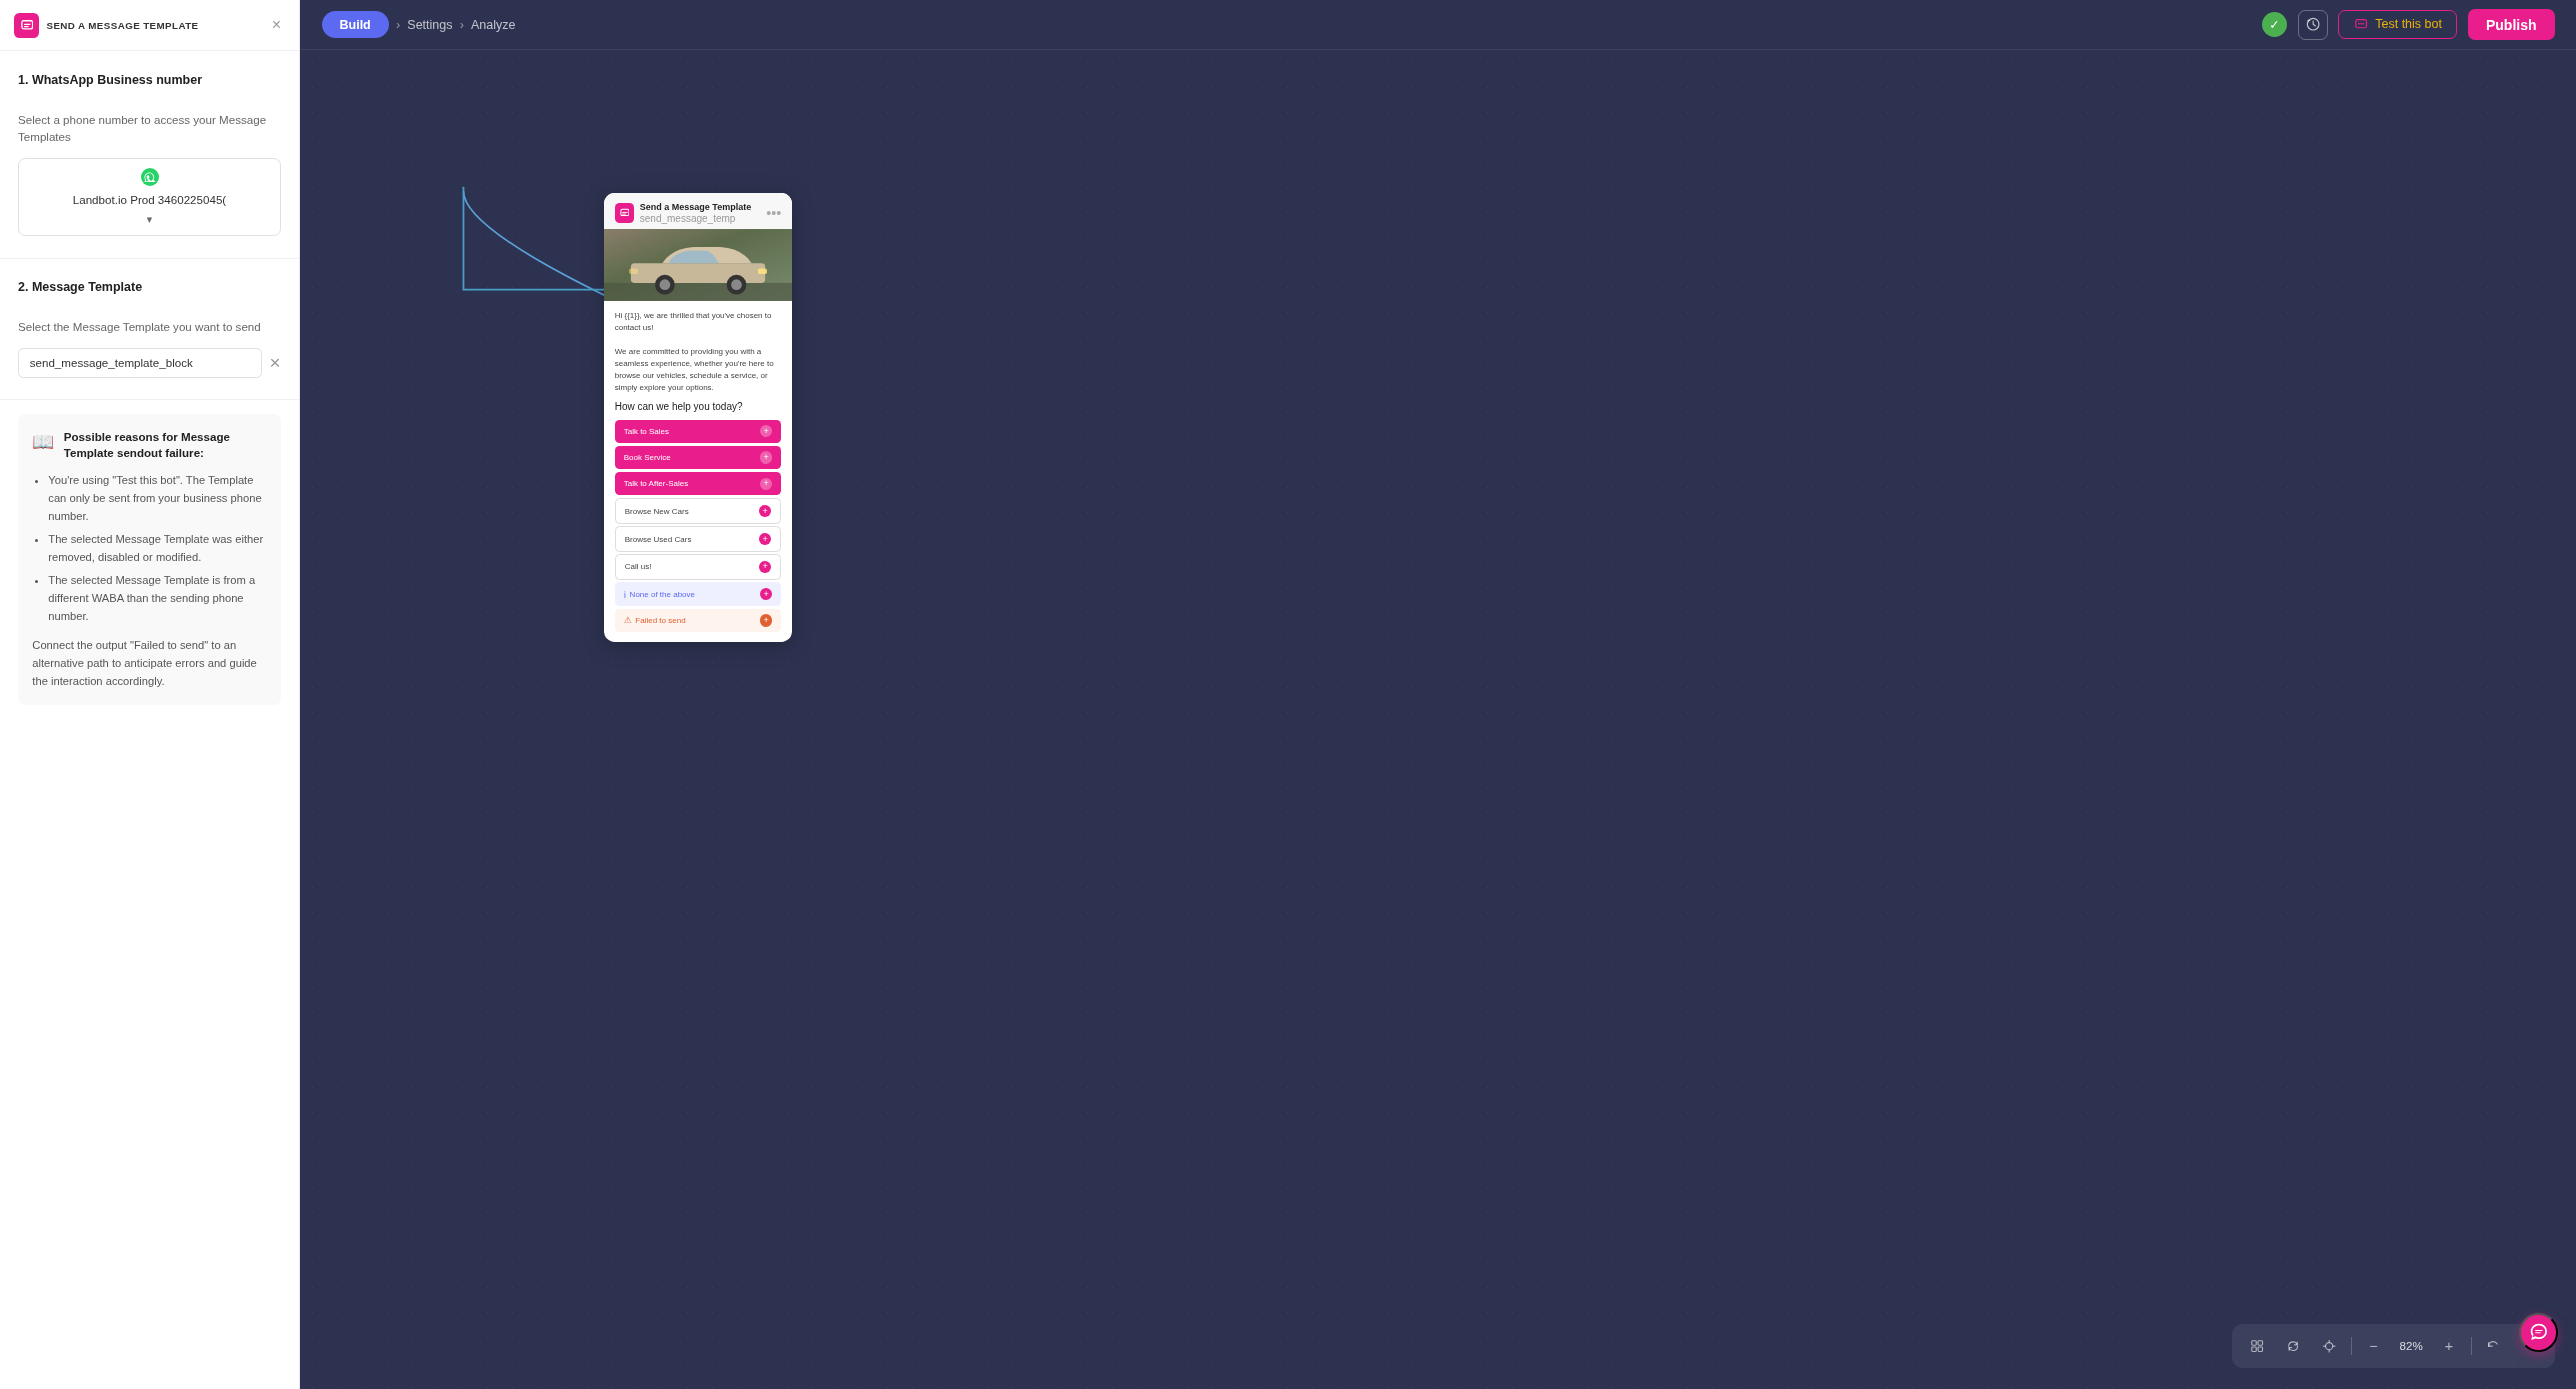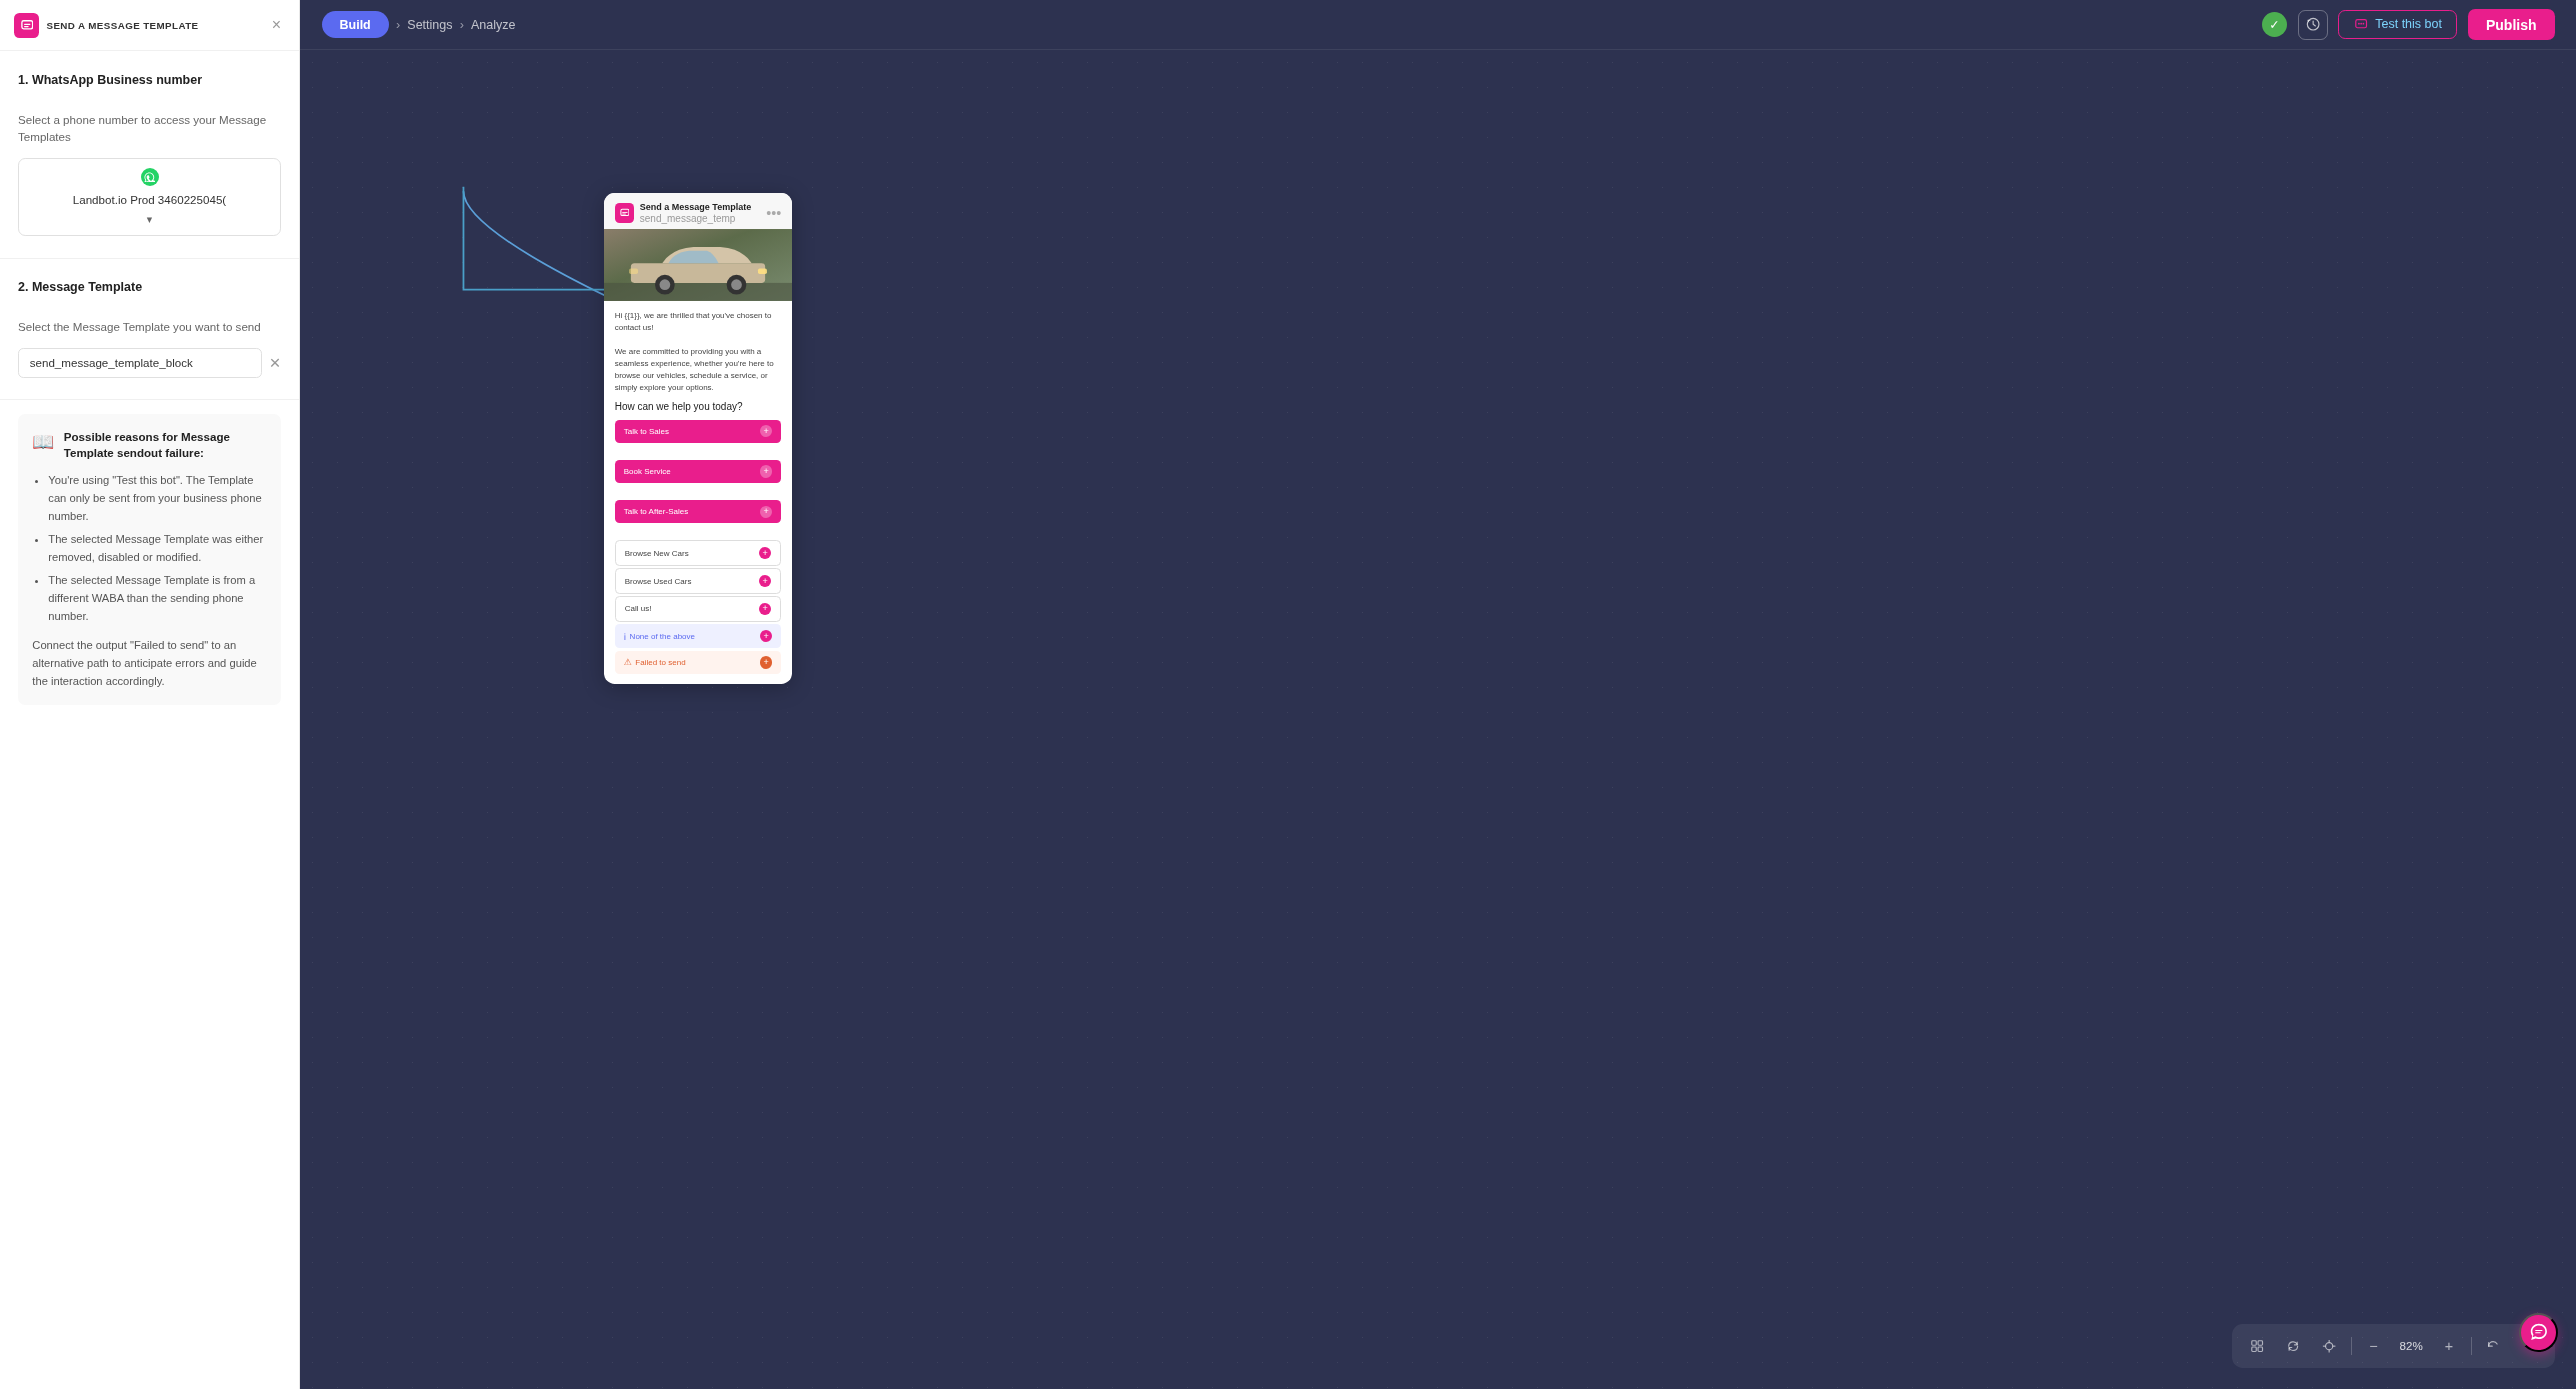--- a/index.html
+++ b/index.html
@@ -234,21 +234,21 @@
       color: rgba(255,255,255,0.7);
     }
     .test-btn {
       display: flex;
       align-items: center;
       gap: 7.2px;
       border: 1.3px solid #e91e8c;
       border-radius: 7.2px;
       padding: 6.3px 14.3px;
       background: transparent;
-      color: #7dd3fc;
+      color: #eab308;
       font-size: 12.5px;
       font-weight: 500;
       cursor: pointer;
     }
     .publish-btn {
       background: #e91e8c;
       color: white;
       border: none;
       border-radius: 7.2px;
       padding: 7.2px 18px;
@@ -348,21 +348,21 @@
       color: #222;
       font-weight: 500;
       margin-bottom: 7.2px;
     }
     .card-btn {
       display: flex;
       align-items: center;
       justify-content: space-between;
       padding: 5.4px 9px;
       border-radius: 4.5px;
-      margin-bottom: 17px;
+      margin-bottom: 3px;
       font-size: 8px;
       font-weight: 500;
       cursor: pointer;
       color: white;
       gap: 47px;
     }
     .card-btn-pink { background: #e91e8c; }
     .card-btn-outline {
       background: white;
       border: 1.3px solid #ddd;

